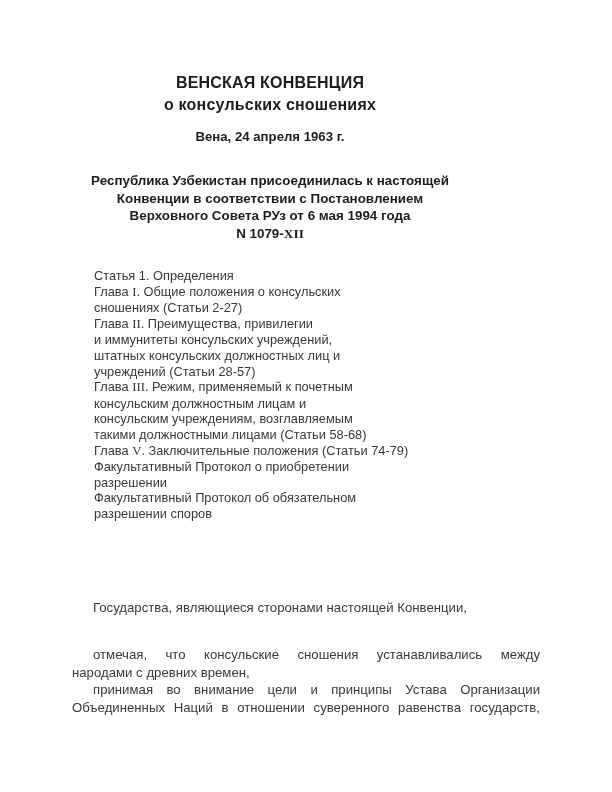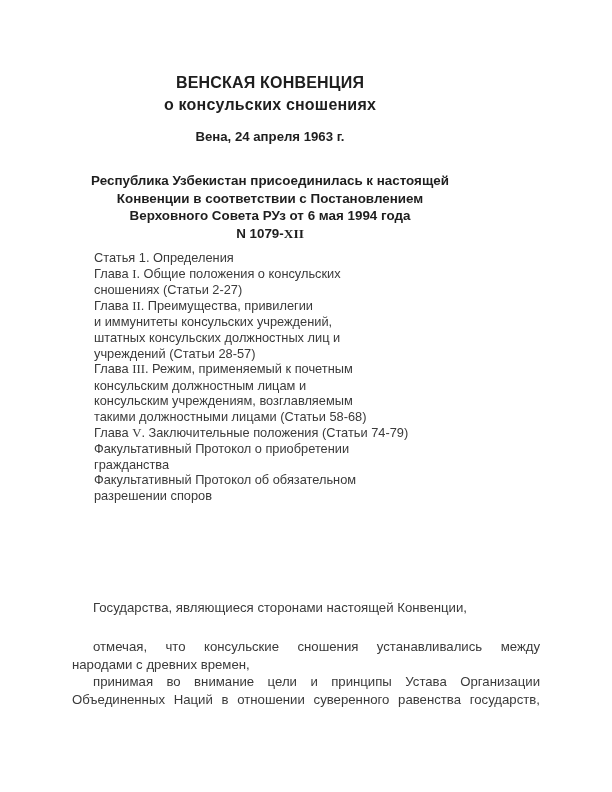--- a/index.html
+++ b/index.html
@@ -36,21 +36,21 @@
   .annotation {
     margin-top: 26px;
     font-size: 13.4px;
     line-height: 17.5px;
     font-weight: 700;
   }
 
   
   .toc {
     position: absolute;
-    top: 250px;
+    top: 268px;
     left: 94px;
     width: 430px;
     color: var(--body-color, #3a3a3a);
     font-size: 12.8px;
     line-height: 15.6px;
     font-weight: 400;
   }
 
   
   .preamble {
@@ -58,21 +58,21 @@
     top: 599px;
     left: 72px;
     width: 468px;
     color: var(--body-color, #3a3a3a);
     font-size: 13.2px;
     line-height: 17.4px;
   }
   .bline { margin: 0; }
   .ind { text-indent: 21px; }
   .just { text-align: justify; text-align-last: justify; text-justify: inter-word; }
-  .gap-above { margin-top: 22px; }
+  .gap-above { margin-top: 30px; }
 
   
   .serif-roman { font-family: "Liberation Serif", "DejaVu Serif", serif; }
 </style>
 </head>
 <body>
 
 <div class="page" style="--heading-color: #1e1e1e; --body-color: #3a3a3a; --bg-color: #ffffff;">
 
   <header class="doc-header">
@@ -94,21 +94,21 @@
     <div class="toc-line">Глава <span class="serif-roman">II</span>. Преимущества, привилегии</div>
     <div class="toc-line">и иммунитеты консульских учреждений,</div>
     <div class="toc-line">штатных консульских должностных лиц и</div>
     <div class="toc-line">учреждений (Статьи 28-57)</div>
     <div class="toc-line">Глава <span class="serif-roman">III</span>. Режим, применяемый к почетным</div>
     <div class="toc-line">консульским должностным лицам и</div>
     <div class="toc-line">консульским учреждениям, возглавляемым</div>
     <div class="toc-line">такими должностными лицами (Статьи 58-68)</div>
     <div class="toc-line">Глава <span class="serif-roman">V</span>. Заключительные положения (Статьи 74-79)</div>
     <div class="toc-line">Факультативный Протокол о приобретении</div>
-    <div class="toc-line">гражданства</div>
+    <div class="toc-line">разрешении</div>
     <div class="toc-line">Факультативный Протокол об обязательном</div>
     <div class="toc-line">разрешении споров</div>
   </nav>
 
   <main class="preamble">
     <div class="bline ind">Государства, являющиеся сторонами настоящей Конвенции,</div>
     <div class="bline ind just gap-above">отмечая, что консульские сношения устанавливались между</div>
     <div class="bline">народами с древних времен,</div>
     <div class="bline ind just">принимая во внимание цели и принципы Устава Организации</div>
     <div class="bline just">Объединенных Наций в отношении суверенного равенства государств,</div>

